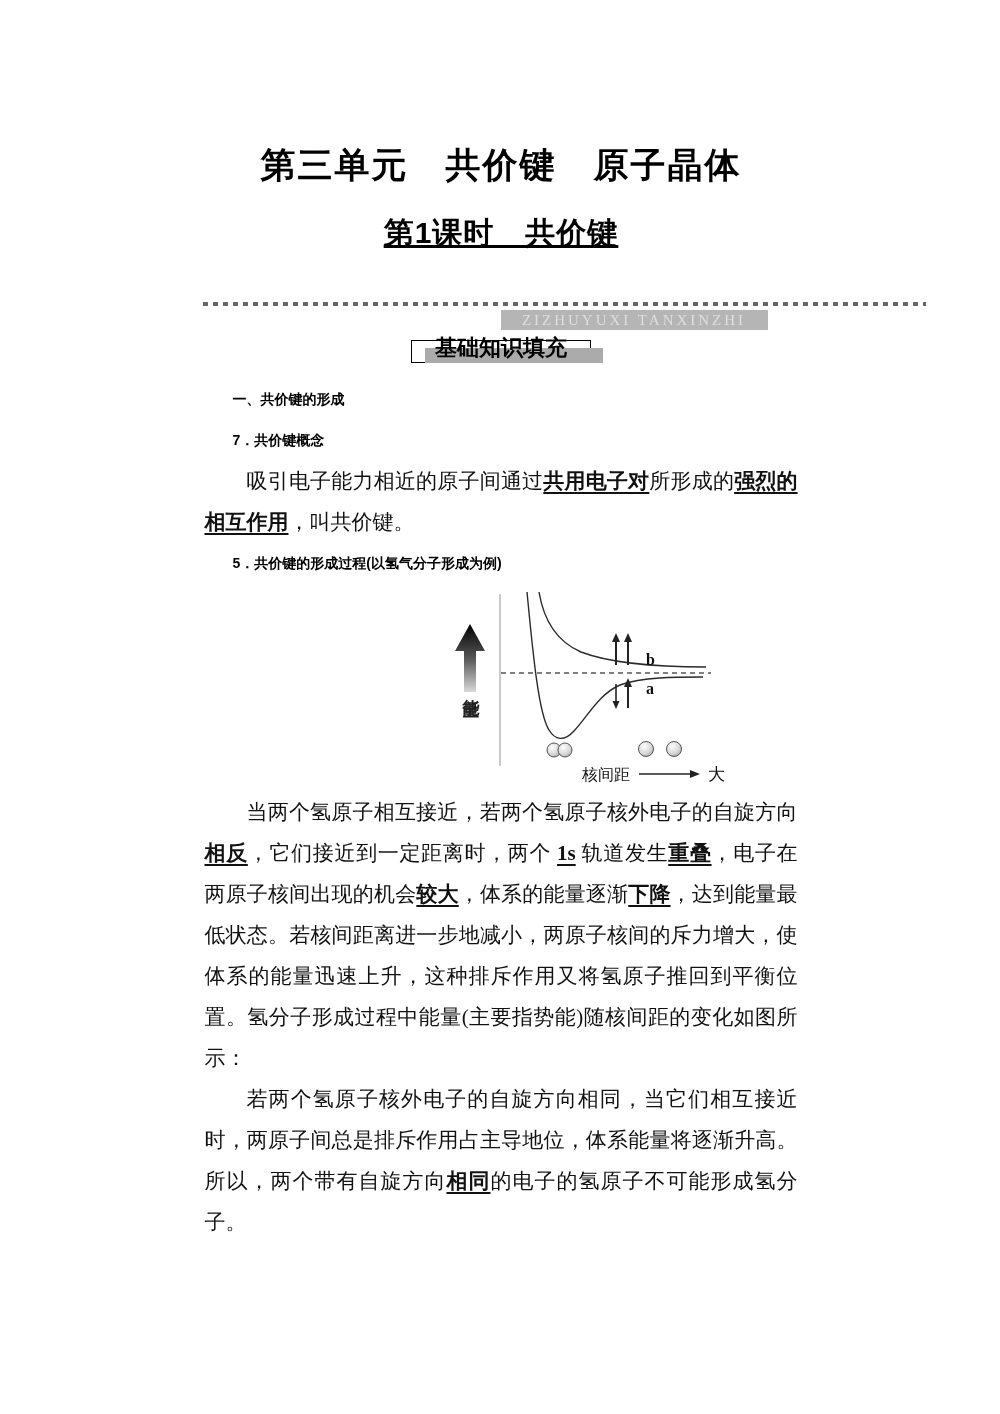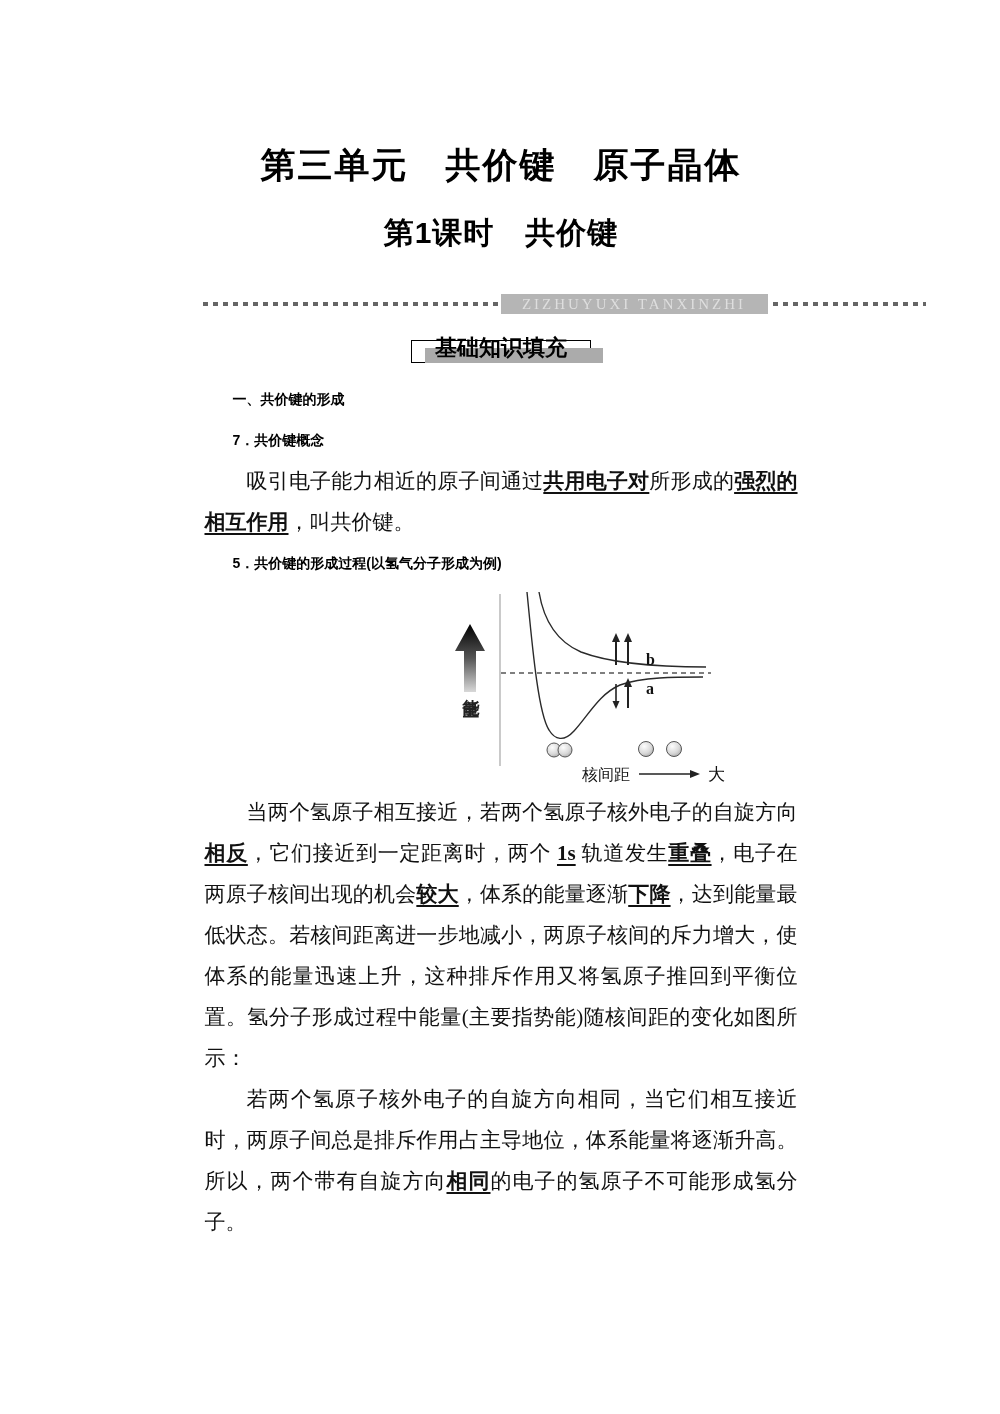--- a/index.html
+++ b/index.html
@@ -24,20 +24,21 @@
     color:#000;
   }
   .lesson-title {
     margin:0 0 40px 0;
     text-align:center;
     font-family:"Liberation Sans", sans-serif;
     font-weight:900;
     font-size:30px;
     letter-spacing:1px;
     color:#000;
+    text-decoration:underline;
   }
   .objectives {
     margin:0;
     font-family:"Liberation Sans", sans-serif;
     font-weight:bold;
     font-size:22px;
     line-height:48px;
     text-align:justify;
     text-indent:2em;
     color:#000;
@@ -62,21 +63,21 @@
     position:relative;
     height:20px;
     margin:2px -128px 0 -2px;
   }
   .banner-line::before {
     content:"";
     position:absolute; left:0; right:0; top:8px; height:4px;
     background:repeating-linear-gradient(90deg,#666 0 5px,transparent 5px 10px);
   }
   .pinyin-bar {
-    position:absolute; top:0; left:298px;
+    position:absolute; top:16px; left:298px;
     width:267px; height:20px;
     background:#b5b5b5;
     color:#dedede;
     font-family:"Liberation Serif", serif;
     font-size:15px; line-height:20px;
     letter-spacing:3px;
     text-align:center;
   }
   
   .badge-wrap { margin-top:26px; display:flex; justify-content:center; }

